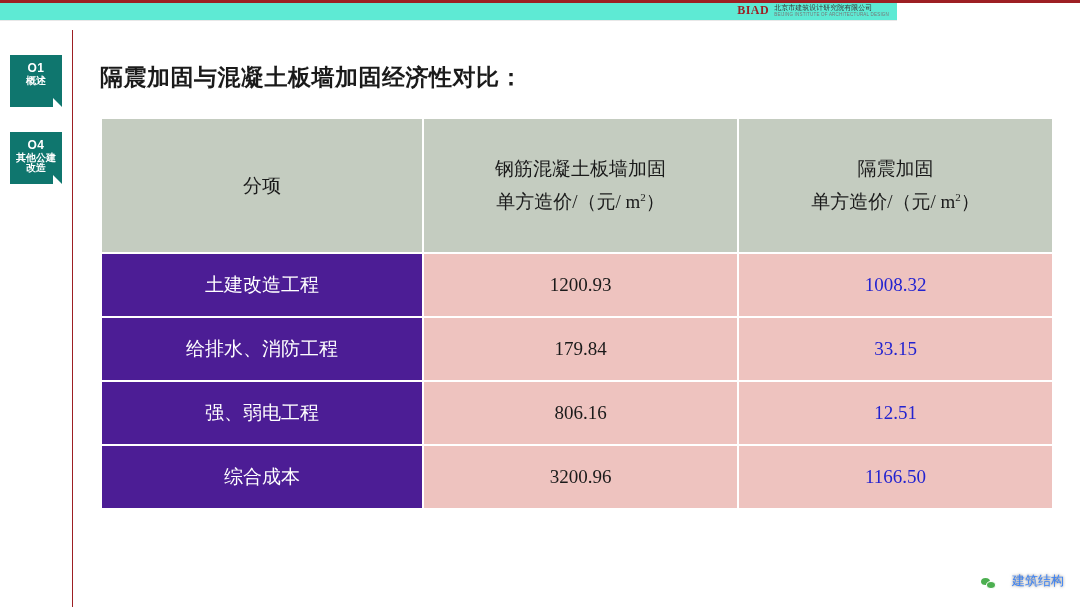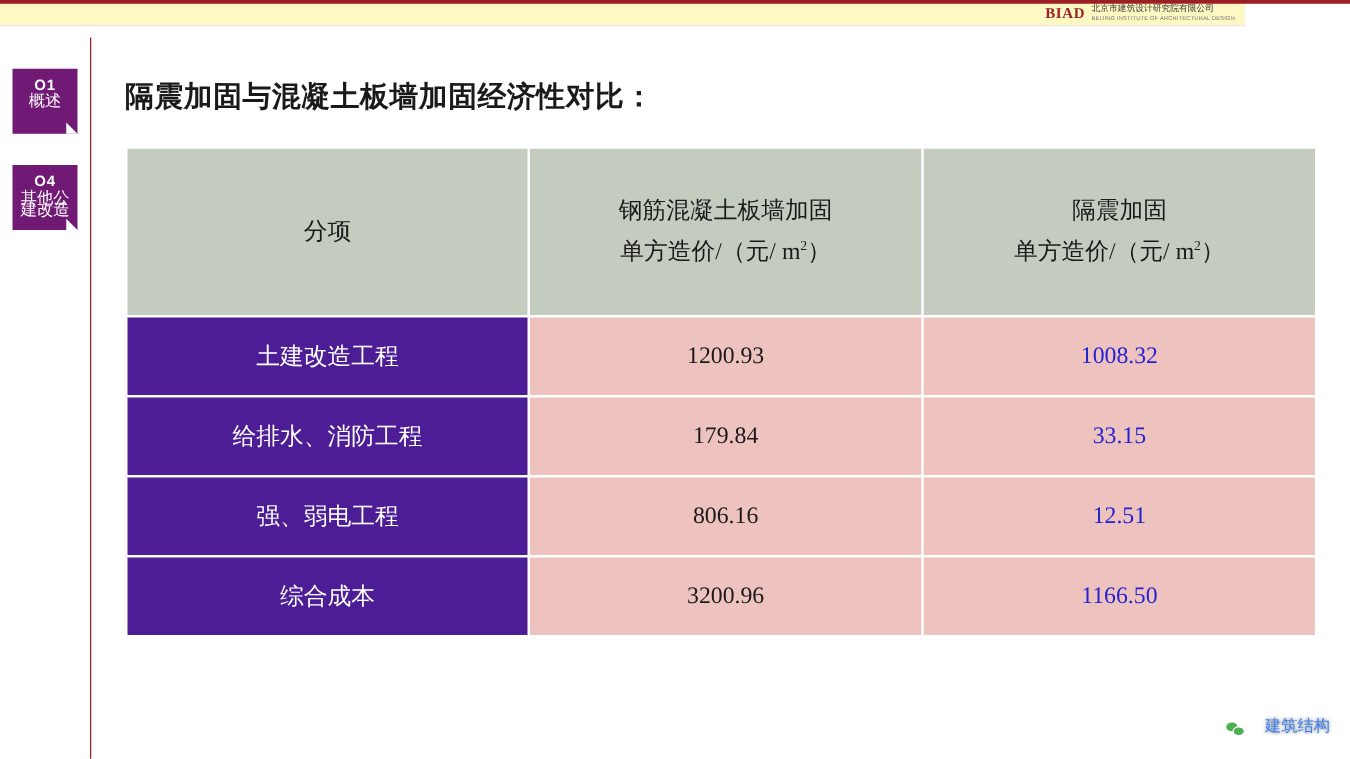--- a/index.html
+++ b/index.html
@@ -10,22 +10,22 @@
     background: #ffffff;
     font-family: "Liberation Sans", sans-serif;
     overflow: hidden;
     position: relative;
   }
 
   
   .topbar {
     position: absolute;
     left: 0; top: 0;
-    width: 996px; height: 21px;
-    background: #fef9c3;
+    width: 897px; height: 21px;
+    background: #5eead4;
     border-bottom: 1px solid #e8e8e8;
   }
   .topbar-line {
     position: absolute;
     left: 0; top: 0;
     width: 1080px; height: 3px;
     background: #9d1f23;
   }
   .logo-group {
     position: absolute;
@@ -65,45 +65,46 @@
   .sidenav {
     position: absolute;
     left: 10px; top: 55px;
     width: 56px;
   }
   .nav-item {
     position: relative;
     width: 52px;
     height: 52px;
     margin-bottom: 25px;
-    background: #701a75;
+    background: #0f766e;
     color: #ffffff;
     text-align: center;
     padding-top: 6px;
   }
   .nav-item.active { background: #c2c2c2; }
   .nav-item::after {
     content: "";
     position: absolute;
     right: 0; bottom: 0;
     border-left: 9px solid #ffffff;
     border-top: 9px solid transparent;
     width: 0; height: 0;
   }
   .nav-num {
     font-size: 12px;
     font-weight: bold;
     line-height: 14px;
     letter-spacing: 0.5px;
   }
   .nav-label {
-    font-size: 13px;
+    font-size: 10px;
     line-height: 9.5px;
     padding: 1px 3px 0 3px;
     word-break: break-all;
+    font-weight: bold;
   }
 
   
   .slide-title {
     position: absolute;
     left: 100px; top: 62px;
     font-size: 23px;
     font-weight: bold;
     color: #1a1a1a;
     letter-spacing: 0.5px;

